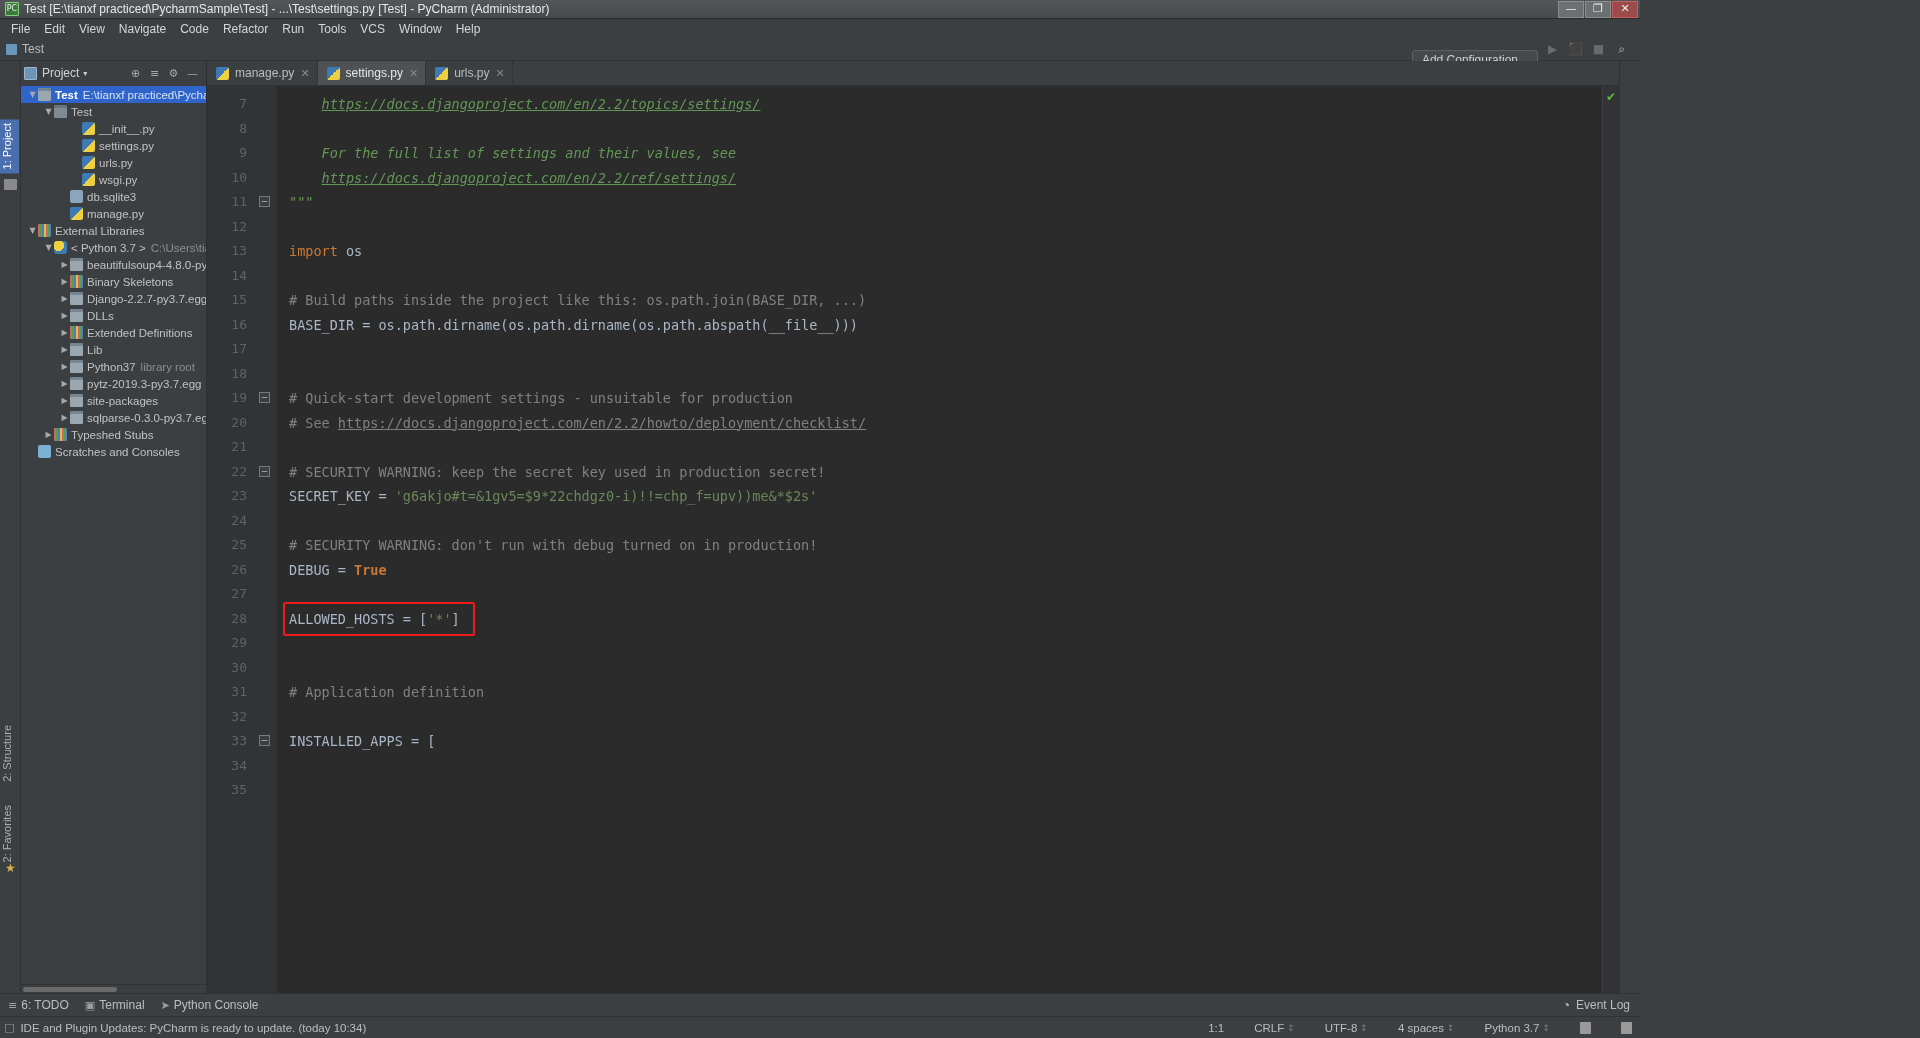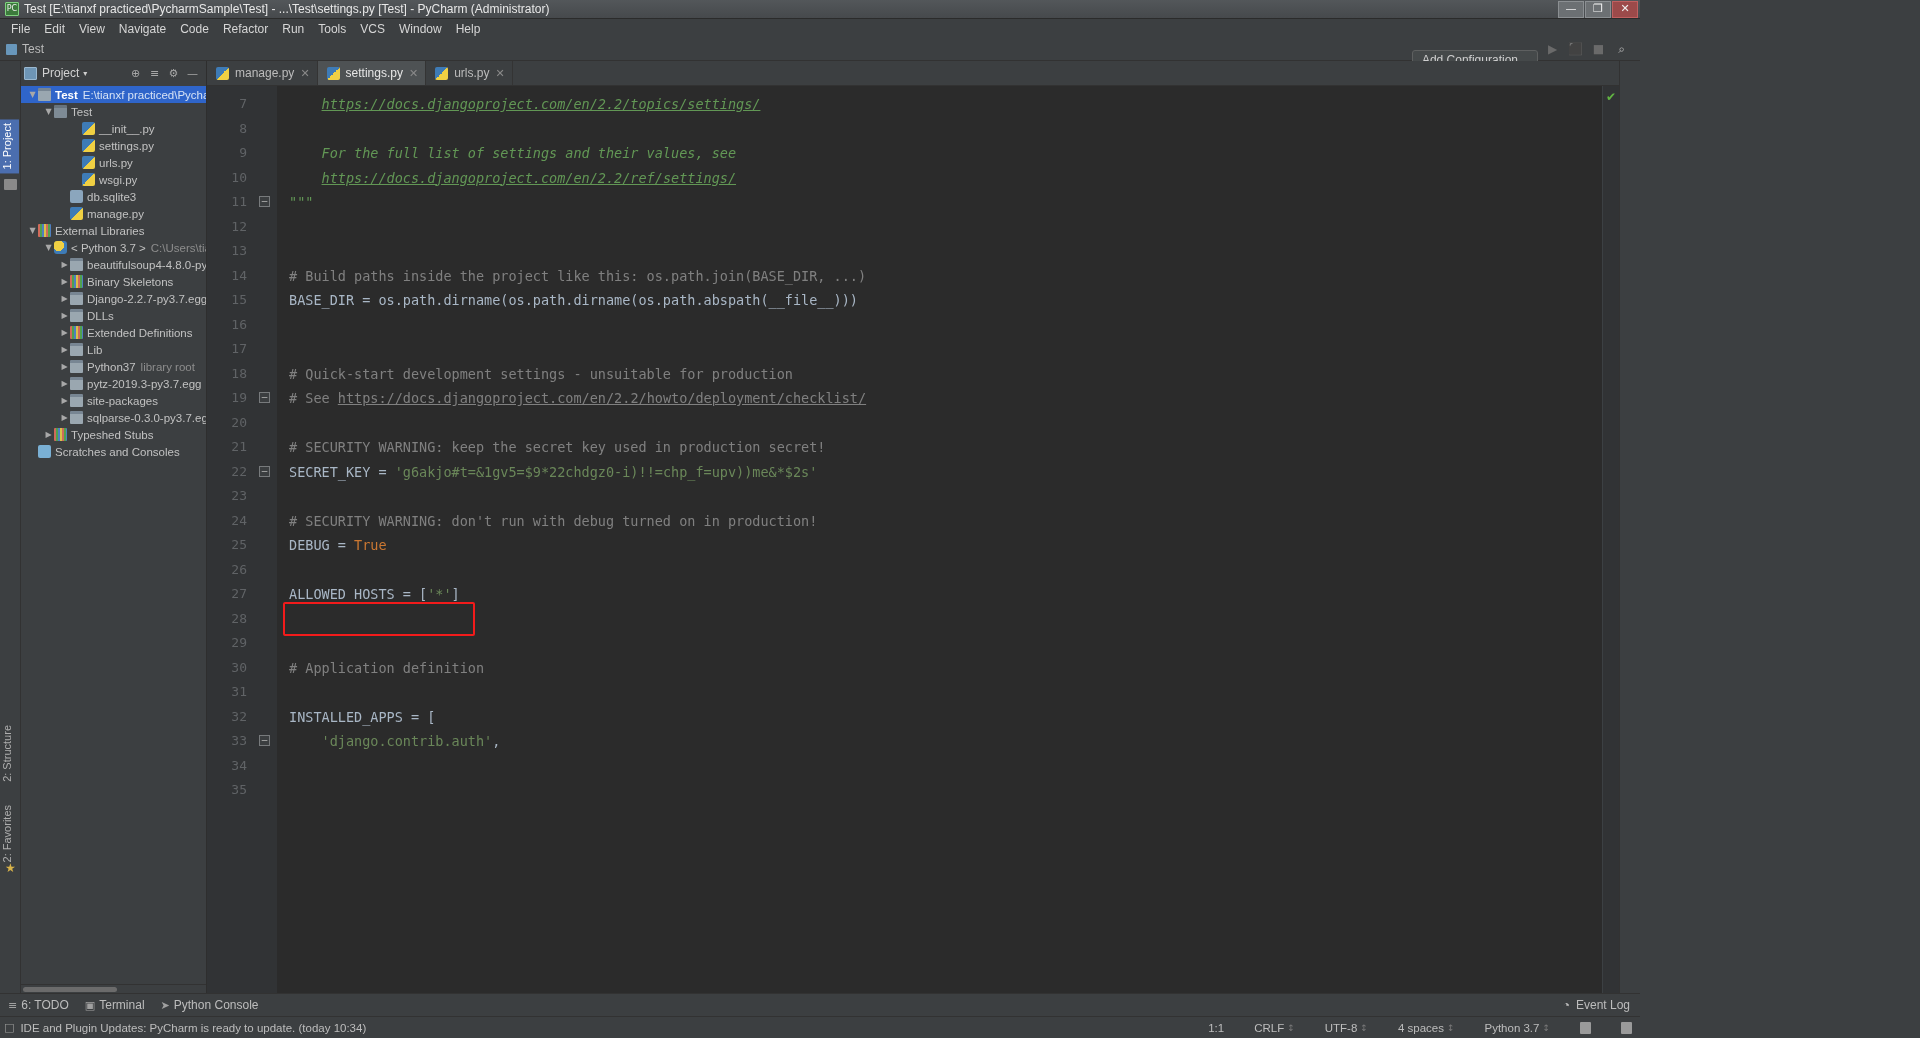--- a/index.html
+++ b/index.html
@@ -175,21 +175,21 @@
     min-width: 0;
   }
   .cline { height: 24.5px; line-height: 24.5px; white-space: pre; padding-left: 12px; }
   .c-doc { color: #629755; font-style: italic; }
   .c-link { color: #629755; font-style: italic; text-decoration: underline; }
   .c-comment { color: #808080; }
   .c-comment-link { color: #808080; text-decoration: underline; }
   .c-kw { color: #cc7832; }
   .c-text { color: #a9b7c6; }
   .c-str { color: #6a8759; }
-  .c-const { color: #cc7832; }
+  .c-const { color: #cc7832; font-weight: bold; }
 
   .hl-box {
     position: absolute; border: 2px solid #f21b1b; border-radius: 2px;
     pointer-events: none;
   }
 
   .right-rail {
     width: 16px; flex: none; background: #313335; position: relative;
   }
   .rail-ok {
@@ -464,41 +464,41 @@
             <div class="gline">35</div>
           </div>
         <div class="code" id="code">
           <div class="hl-box" id="hlbox" style="border-color: rgb(242, 27, 27); left: 6px; top: 515.5px; width: 192px; height: 34px;"></div>
         <div class="cline"><span class="c-text">    </span><span class="c-link">https://docs.djangoproject.com/en/2.2/topics/settings/</span></div>
             <div class="cline">&nbsp;</div>
             <div class="cline"><span class="c-doc">    For the full list of settings and their values, see</span></div>
             <div class="cline"><span class="c-text">    </span><span class="c-link">https://docs.djangoproject.com/en/2.2/ref/settings/</span></div>
             <div class="cline"><span class="c-doc">"""</span></div>
             <div class="cline">&nbsp;</div>
+            <div class="cline"><span class="c-kw">import</span><span class="c-text"> os</span></div>
             <div class="cline">&nbsp;</div>
             <div class="cline"><span class="c-comment"># Build paths inside the project like this: os.path.join(BASE_DIR, ...)</span></div>
             <div class="cline"><span class="c-text">BASE_DIR = os.path.dirname(os.path.dirname(os.path.abspath(__file__)))</span></div>
             <div class="cline">&nbsp;</div>
             <div class="cline">&nbsp;</div>
             <div class="cline"><span class="c-comment"># Quick-start development settings - unsuitable for production</span></div>
             <div class="cline"><span class="c-comment"># See </span><span class="c-comment-link">https://docs.djangoproject.com/en/2.2/howto/deployment/checklist/</span></div>
             <div class="cline">&nbsp;</div>
             <div class="cline"><span class="c-comment"># SECURITY WARNING: keep the secret key used in production secret!</span></div>
             <div class="cline"><span class="c-text">SECRET_KEY = </span><span class="c-str">'g6akjo#t=&amp;1gv5=$9*22chdgz0-i)!!=chp_f=upv))me&amp;*$2s'</span></div>
             <div class="cline">&nbsp;</div>
             <div class="cline"><span class="c-comment"># SECURITY WARNING: don't run with debug turned on in production!</span></div>
             <div class="cline"><span class="c-text">DEBUG = </span><span class="c-const">True</span></div>
             <div class="cline">&nbsp;</div>
             <div class="cline"><span class="c-text">ALLOWED_HOSTS = [</span><span class="c-str">'*'</span><span class="c-text">]</span></div>
             <div class="cline">&nbsp;</div>
             <div class="cline">&nbsp;</div>
             <div class="cline"><span class="c-comment"># Application definition</span></div>
             <div class="cline">&nbsp;</div>
             <div class="cline"><span class="c-text">INSTALLED_APPS = [</span></div>
-            <div class="cline"><span class="c-text">    </span><span class="c-str">'django.contrib.auth'</span><span class="c-text">,</span></div>
           </div>
         <div class="editor-sep" style="right:16px;"></div>
         <div class="right-rail">
           <div class="rail-ok">✔</div>
         </div>
       </div>
     </div>
 
     <div class="right-strip"></div>
   </div>

